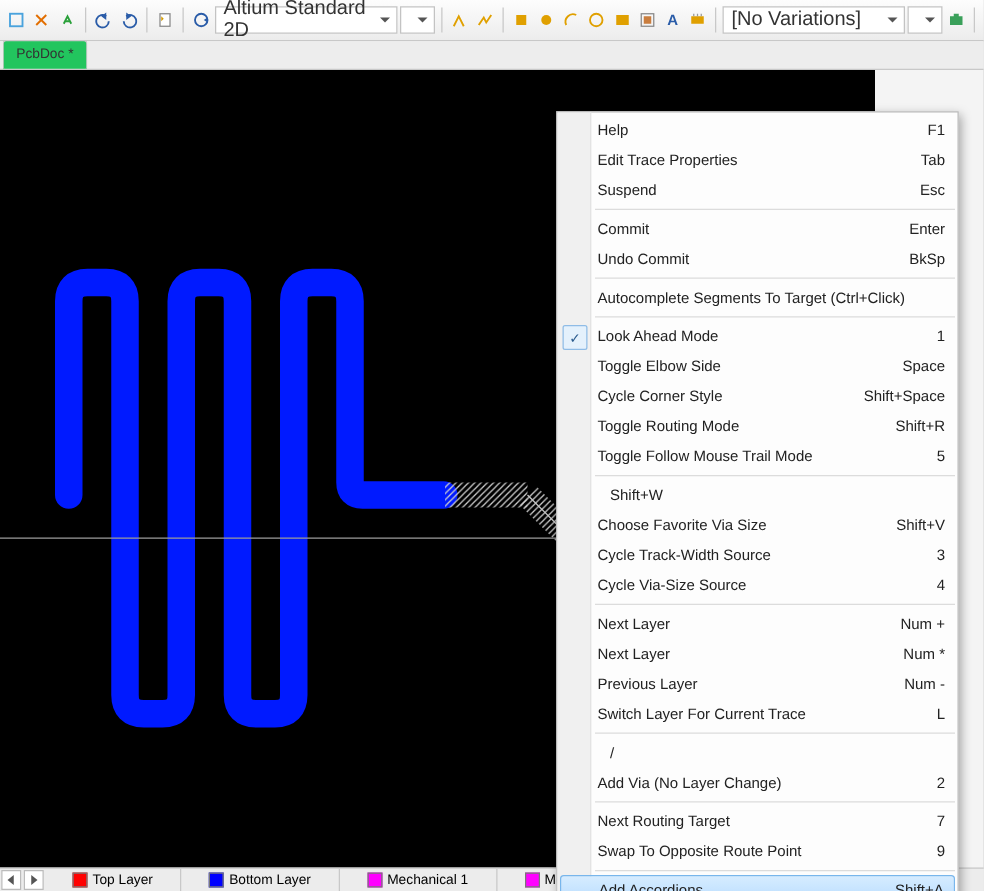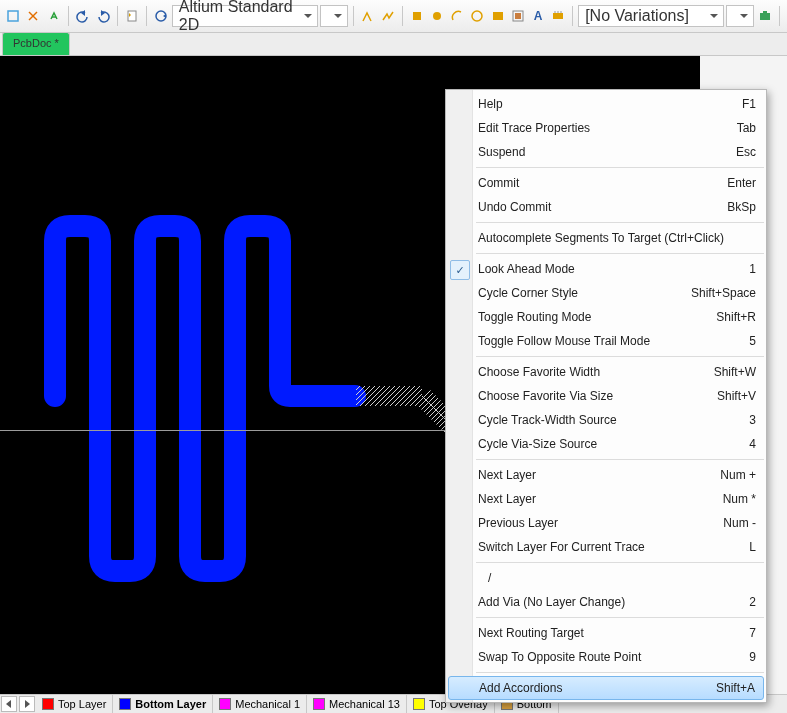--- a/index.html
+++ b/index.html
@@ -117,32 +117,32 @@
     width: 14px;
     height: 14px;
     border: 1px solid #bbb;
     background: #fff;
     margin: 0 1px;
     display:flex; align-items:center; justify-content:center;
   }
   .layertab {
     display: flex;
     align-items: center;
-    padding: 0 6px;
+    padding: 0 22px;
     border-right: 1px solid #c8c8c8;
     height: 100%;
     white-space: nowrap;
   }
   .sw {
     width: 10px; height: 10px;
     border: 1px solid #777;
     margin-right: 4px;
     flex: 0 0 auto;
   }
-  .layertab.active { font-weight: bold; justify-content: space-between; }
+  .layertab.active { font-weight: normal; justify-content: space-between; }
 
   
   .context-menu {
     position: absolute;
     top: 33px;
     left: 445px;
     width: 320px;
     background: #fdfdfd;
     border: 1px solid #b8b8b8;
     box-shadow: 2px 3px 8px rgba(0,0,0,0.35);
@@ -371,34 +371,37 @@
         <span class="label">Autocomplete Segments To Target (Ctrl+Click)</span>
         <span class="accel"></span>
       </div>
       <div class="menu-sep"></div>
       <div class="menu-item">
         <span class="check">✓</span>
         <span class="label">Look Ahead Mode</span>
         <span class="accel">1</span>
       </div>
       <div class="menu-item">
+        <span class="label">Toggle Elbow Side</span>
+        <span class="accel">Space</span>
+      </div>
+      <div class="menu-item">
         <span class="label">Cycle Corner Style</span>
         <span class="accel">Shift+Space</span>
       </div>
       <div class="menu-item">
         <span class="label">Toggle Routing Mode</span>
         <span class="accel">Shift+R</span>
       </div>
       <div class="menu-item">
         <span class="label">Toggle Follow Mouse Trail Mode</span>
         <span class="accel">5</span>
       </div>
       <div class="menu-sep"></div>
       <div class="menu-item">
-        <span class="label">Choose Favorite Width</span>
         <span class="accel">Shift+W</span>
       </div>
       <div class="menu-item">
         <span class="label">Choose Favorite Via Size</span>
         <span class="accel">Shift+V</span>
       </div>
       <div class="menu-item">
         <span class="label">Cycle Track-Width Source</span>
         <span class="accel">3</span>
       </div>

